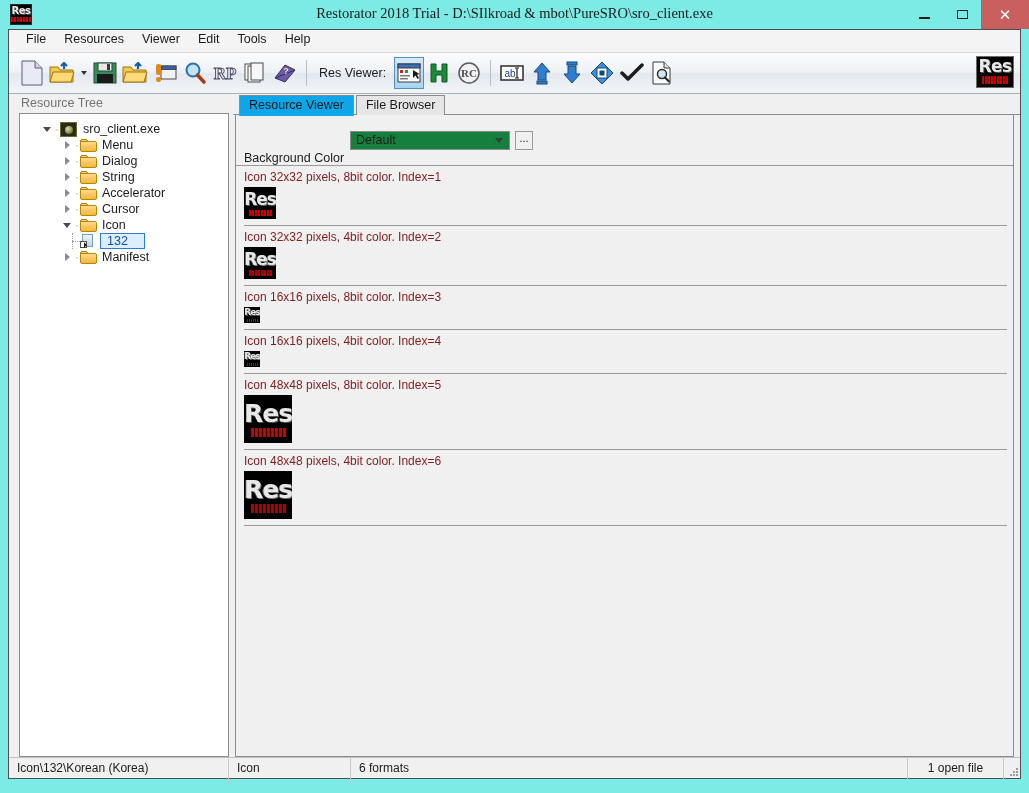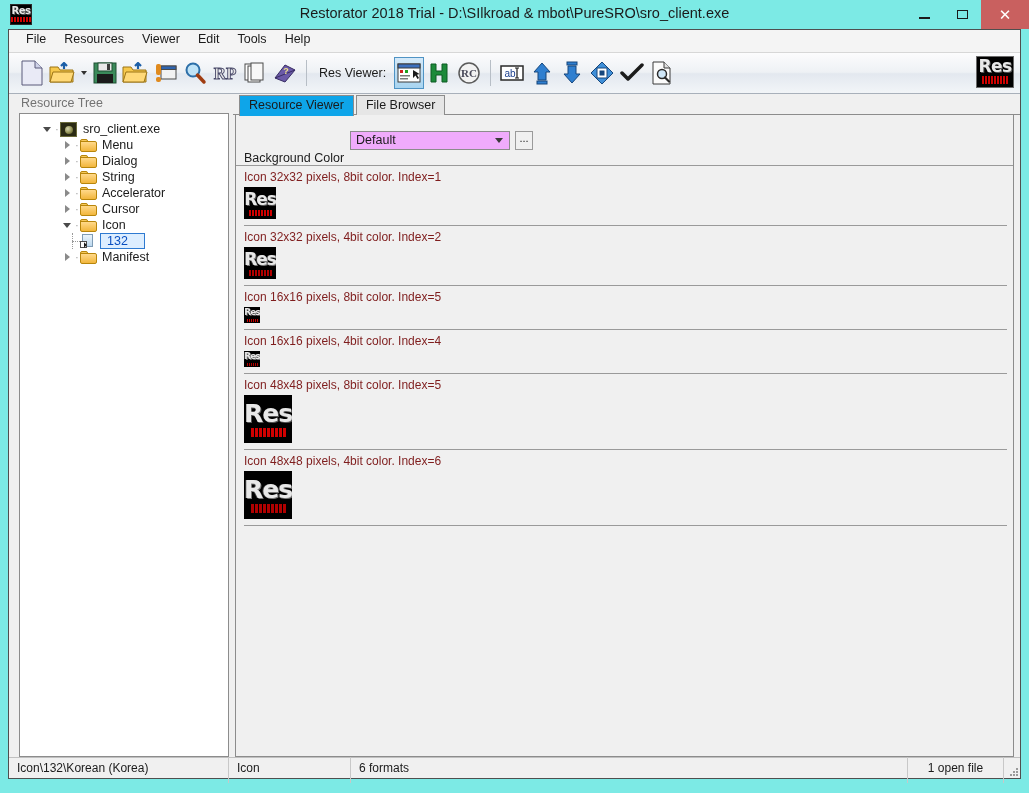--- a/index.html
+++ b/index.html
@@ -59,21 +59,21 @@
   #app-icon .reslogo-text { font-size: 10px; margin-top: 1px; }
   #app-icon .reslogo-bars { margin-top: 1px; }
   #app-icon .reslogo-bars i { width: 2px; height: 5px; }
 
   #title-text {
     position: absolute;
     left: 0; right: 0; top: 5px;
     text-align: center;
     font-size: 14.5px;
     color: #1b1b1b;
-    font-family: Liberation Sans, sans-serif;
+    font-family: Liberation Serif, serif;
   }
   #win-buttons {
     position: absolute;
     right: 0; top: 0;
     display: flex;
     height: 29px;
   }
   .win-btn {
     width: 38px; height: 29px;
     display: flex; align-items: center; justify-content: center;
@@ -367,21 +367,21 @@
     border-bottom: 1px solid #9a9a9a;
     padding-left: 8px;
   }
   #bgcolor-label {
     font-size: 12.5px; color: #1b1b1b;
     margin-right: 6px;
     margin-top: 36px;
   }
   #bgcolor-select {
     width: 160px; height: 19px;
-    background: #f0abfc;
+    background: #15803d;
     border: 1px solid #8c8c8c;
     box-sizing: border-box;
     display: flex;
     align-items: center;
     font-size: 12.5px;
     color: #1b1b1b;
     padding-left: 5px;
     position: relative;
     cursor: default;
   }
@@ -848,21 +848,21 @@
                     <i></i>
                     <i></i>
                     <i></i>
                     <i></i>
                     <i></i>
                   </div>
               </div>
             </div>
 
             <div class="icon-entry">
-              <div class="caption">Icon 16x16 pixels, 8bit color. Index=5</div>
+              <div class="caption">Icon 16x16 pixels, 8bit color. Index=3</div>
               <div class="res-icon s16">
                 <div class="reslogo-text">Res</div>
                 <div class="reslogo-bars">
                     <i></i>
                     <i></i>
                     <i></i>
                     <i></i>
                     <i></i>
                     <i></i>
                   </div>

